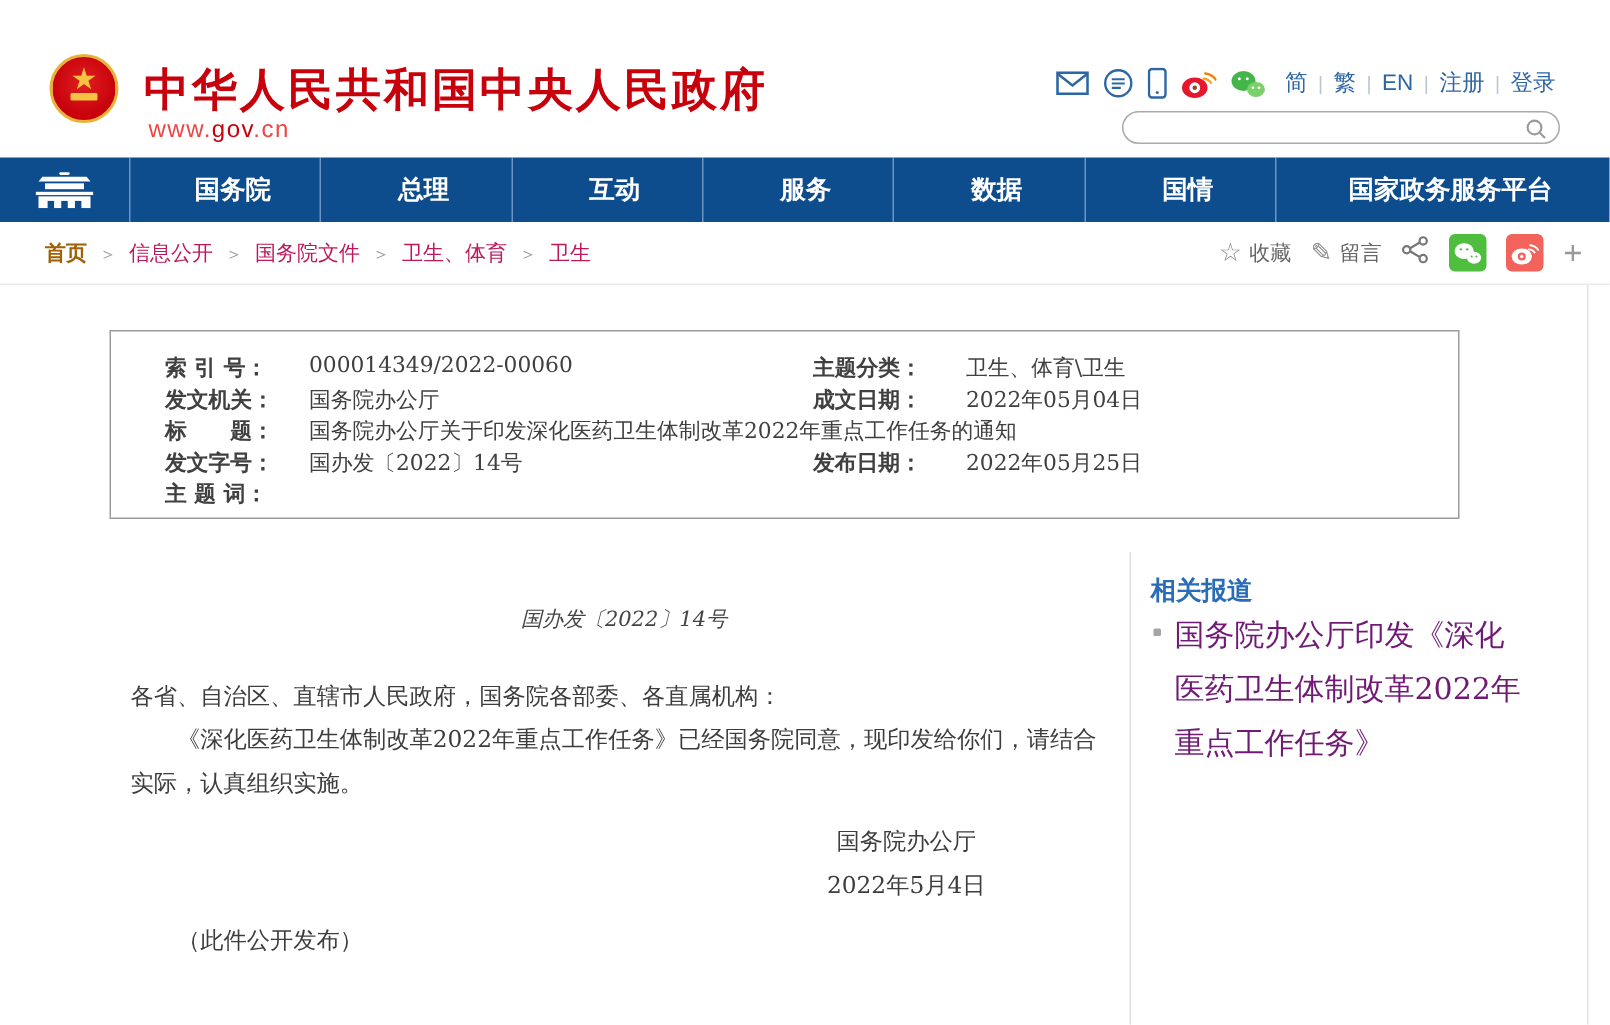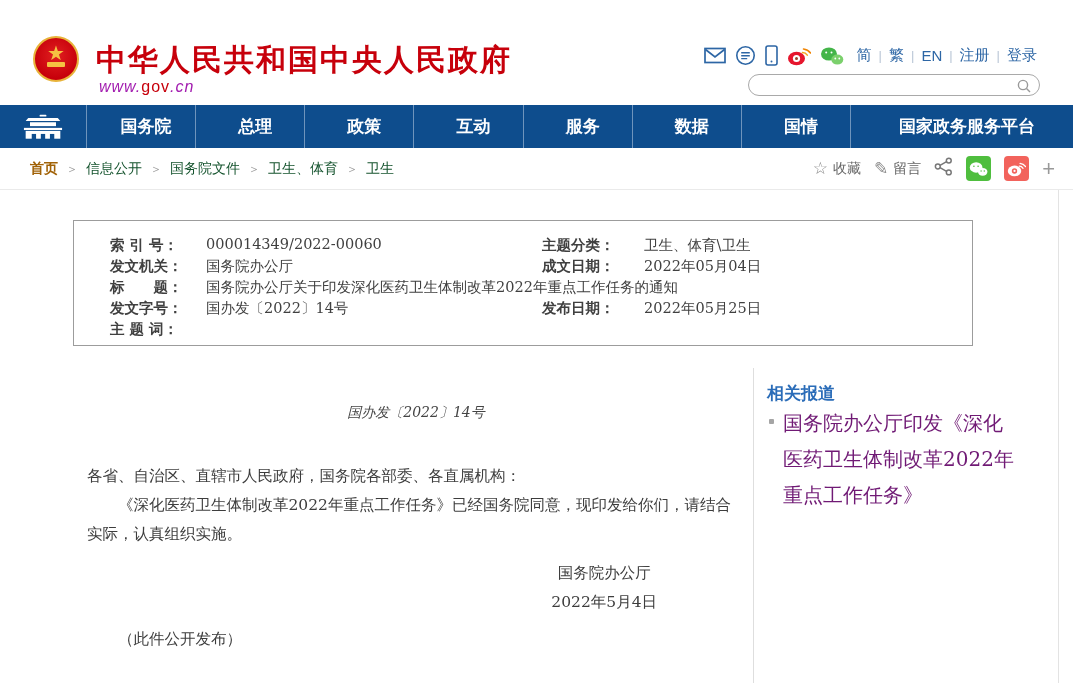--- a/index.html
+++ b/index.html
@@ -15,21 +15,21 @@
     background:radial-gradient(circle at 50% 42%,#e02020 0%,#c7000b 70%);
     border:2px solid #e8b33a;box-sizing:border-box;text-align:center;
   }
   .emblem .star{color:#f5c242;font-size:20px;line-height:30px;display:block;}
   .emblem .gate{display:block;margin:-6px auto 0;width:18px;height:5px;background:#f5c242;border-radius:1px;}
   .site-title{
     position:absolute;left:96px;top:40px;font-size:30px;font-weight:bold;
     color:#c7000b;letter-spacing:2px;white-space:nowrap;
   }
   .site-url{position:absolute;left:99px;top:78px;font-size:16px;letter-spacing:1px;}
-  .site-url .gray{color:#a21caf;font-style:italic;} .site-url .red{color:#c7000b;}
+  .site-url .gray{color:#ef4444;} .site-url .red{color:#c7000b;}
   .hdr-tools{position:absolute;right:36px;top:45px;display:flex;align-items:center;gap:9px;}
   .hdr-tools svg{display:block;}
   .hdr-icon{cursor:pointer;}
   .lang-links{display:flex;align-items:center;margin-left:4px;font-size:15px;}
   .lang-links .lnk{color:#2d66a5;cursor:pointer;}
   .lang-links .sep{color:#b9c6d6;padding:0 7px;font-size:13px;}
   .search-box{
     position:absolute;right:33px;top:74px;width:292px;height:22px;box-sizing:border-box;
     border:1px solid #a9a9a9;border-radius:12px;background:#fff;
   }
@@ -51,21 +51,21 @@
   .nav-cell.icon-cell{flex:0 0 86px;}
   .nav-cell.platform{flex:0 0 212px;border-right:none;}
   
   .crumb-bar{
     position:absolute;top:148px;left:0;width:1073px;height:42px;background:#fff;
     border-bottom:1px solid #eaeaea;box-sizing:border-box;
   }
   .crumbs{position:absolute;left:30px;top:12px;font-size:14px;color:#404040;display:flex;align-items:center;}
   .crumbs .home{color:#a16207;font-weight:bold;cursor:pointer;}
   .crumbs .csep{color:#9a9a9a;font-size:12px;padding:0 8px;}
-  .crumbs .citem{color:#14532d;cursor:pointer;}
+  .crumbs .citem{color:#be185d;cursor:pointer;}
   .crumb-tools{position:absolute;right:18px;top:8px;display:flex;align-items:center;gap:13px;}
   .tool-txt{display:flex;align-items:center;gap:5px;color:#666;font-size:14px;cursor:pointer;}
   .tool-txt .glyph{font-size:17px;color:#8a8a8a;line-height:1;}
   .badge{width:25px;height:25px;border-radius:4px;display:flex;align-items:center;justify-content:center;cursor:pointer;}
   .badge.wechat{background:#4fbe3e;}
   .badge.weibo{background:#f2635c;}
   .plus-ico{color:#999;font-size:22px;font-weight:300;cursor:pointer;line-height:1;}
   
   .page-right-line{position:absolute;left:1058px;top:190px;width:1px;height:493px;background:#e3e3e3;}
   .meta-box{
@@ -78,21 +78,21 @@
   .meta-label{font-weight:bold;white-space:nowrap;}
   .meta-value{white-space:nowrap;overflow:hidden;}
   .meta-value.span3{grid-column:2 / 5;}
   
   .doc{
     position:absolute;left:87px;top:395px;width:658px;
     font-family:"DejaVu Serif","Liberation Serif",serif;color:#3d3d3d;
   }
   .doc-title{font-size:21px;font-weight:bold;text-align:center;line-height:31px;color:#333;}
   .doc-number{text-align:center;font-size:14px;margin-top:9px;font-style:italic;color:#444;}
-  .doc-body{margin-top:40px;font-size:15.5px;line-height:29px;}
+  .doc-body{margin-top:28px;font-size:15.5px;line-height:29px;}
   .doc-body .indent{text-indent:2em;}
   .sign-block{text-align:right;padding-right:88px;margin-top:10px;}
   .sign-inner{display:inline-block;text-align:center;font-size:15.5px;line-height:29px;}
   .doc-note{font-size:15.5px;line-height:29px;text-indent:2em;margin-top:8px;}
   
   .sidebar{
     position:absolute;left:753px;top:368px;width:305px;height:315px;box-sizing:border-box;
     border-left:1px solid #dedede;padding:14px 0 0 13px;
   }
   .sidebar-title{color:#2a6cb8;font-size:17px;font-weight:bold;}
@@ -186,21 +186,20 @@
       <rect x="15" y="9.5" width="30" height="4.5"></rect>
       <rect x="8" y="16" width="44" height="2.5"></rect>
       <rect x="10" y="19.5" width="40" height="9"></rect>
       <rect x="17" y="23" width="5" height="6" fill="#0e4d8d"></rect>
       <rect x="27.5" y="23" width="5" height="6" fill="#0e4d8d"></rect>
       <rect x="38" y="23" width="5" height="6" fill="#0e4d8d"></rect>
     </svg>
   </div>
   <div class="nav-cell">国务院</div>
   <div class="nav-cell">总理</div>
-  <div class="nav-cell">政策</div>
   <div class="nav-cell">互动</div>
   <div class="nav-cell">服务</div>
   <div class="nav-cell">数据</div>
   <div class="nav-cell">国情</div>
   <div class="nav-cell platform">国家政务服务平台</div>
 </div>
 
 <div class="crumb-bar">
   <div class="crumbs">
     <span class="home">首页</span>

